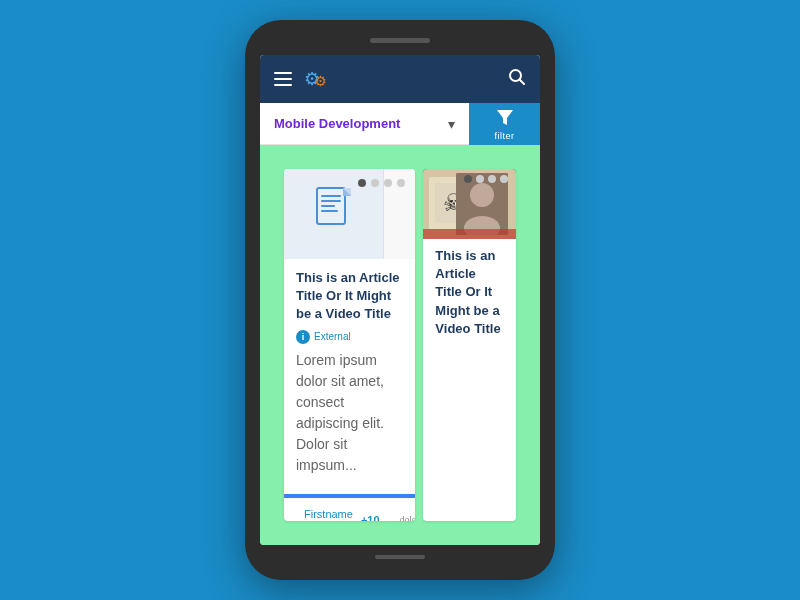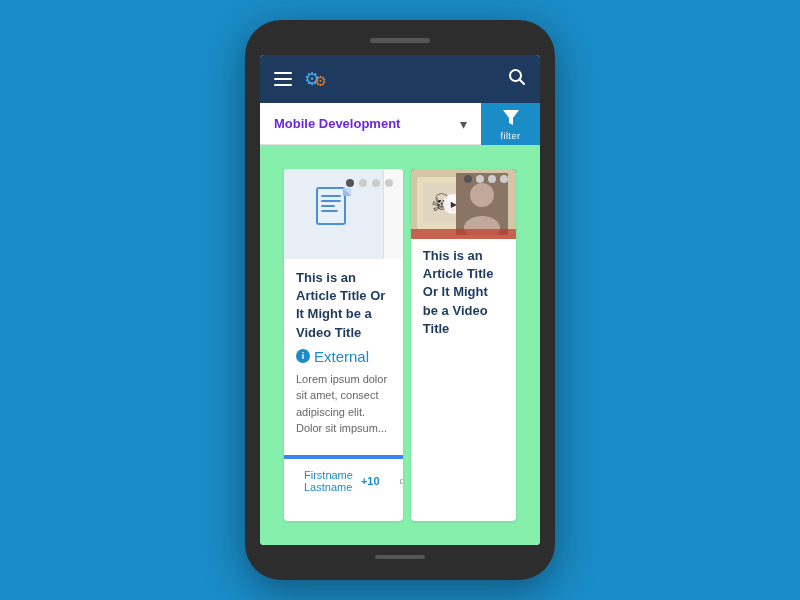--- a/index.html
+++ b/index.html
@@ -122,21 +122,21 @@
       color: #6d28d9;
     }
 
     .chevron-icon {
       font-size: 14px;
       color: #555;
     }
 
     .filter-button {
       background: #1a8cc7;
-      width: 59px;
+      width: 71px;
       display: flex;
       flex-direction: column;
       align-items: center;
       justify-content: center;
       cursor: pointer;
       gap: 2px;
     }
 
     .filter-funnel {
       color: white;
@@ -236,26 +236,26 @@
       border-radius: 50%;
       display: flex;
       align-items: center;
       justify-content: center;
       font-size: 9px;
       color: white;
       font-weight: bold;
     }
 
     .tag-label {
-      font-size: 15px;
+      font-size: 10px;
       color: #1a8cc7;
     }
 
     .card-excerpt {
-      font-size: 11px;
+      font-size: 14px;
       color: #666;
       line-height: 1.5;
       margin-bottom: 8px;
     }
 
     .card-footer {
       display: flex;
       align-items: center;
       padding: 8px 12px;
       border-top: 4px solid #3b82f6;

